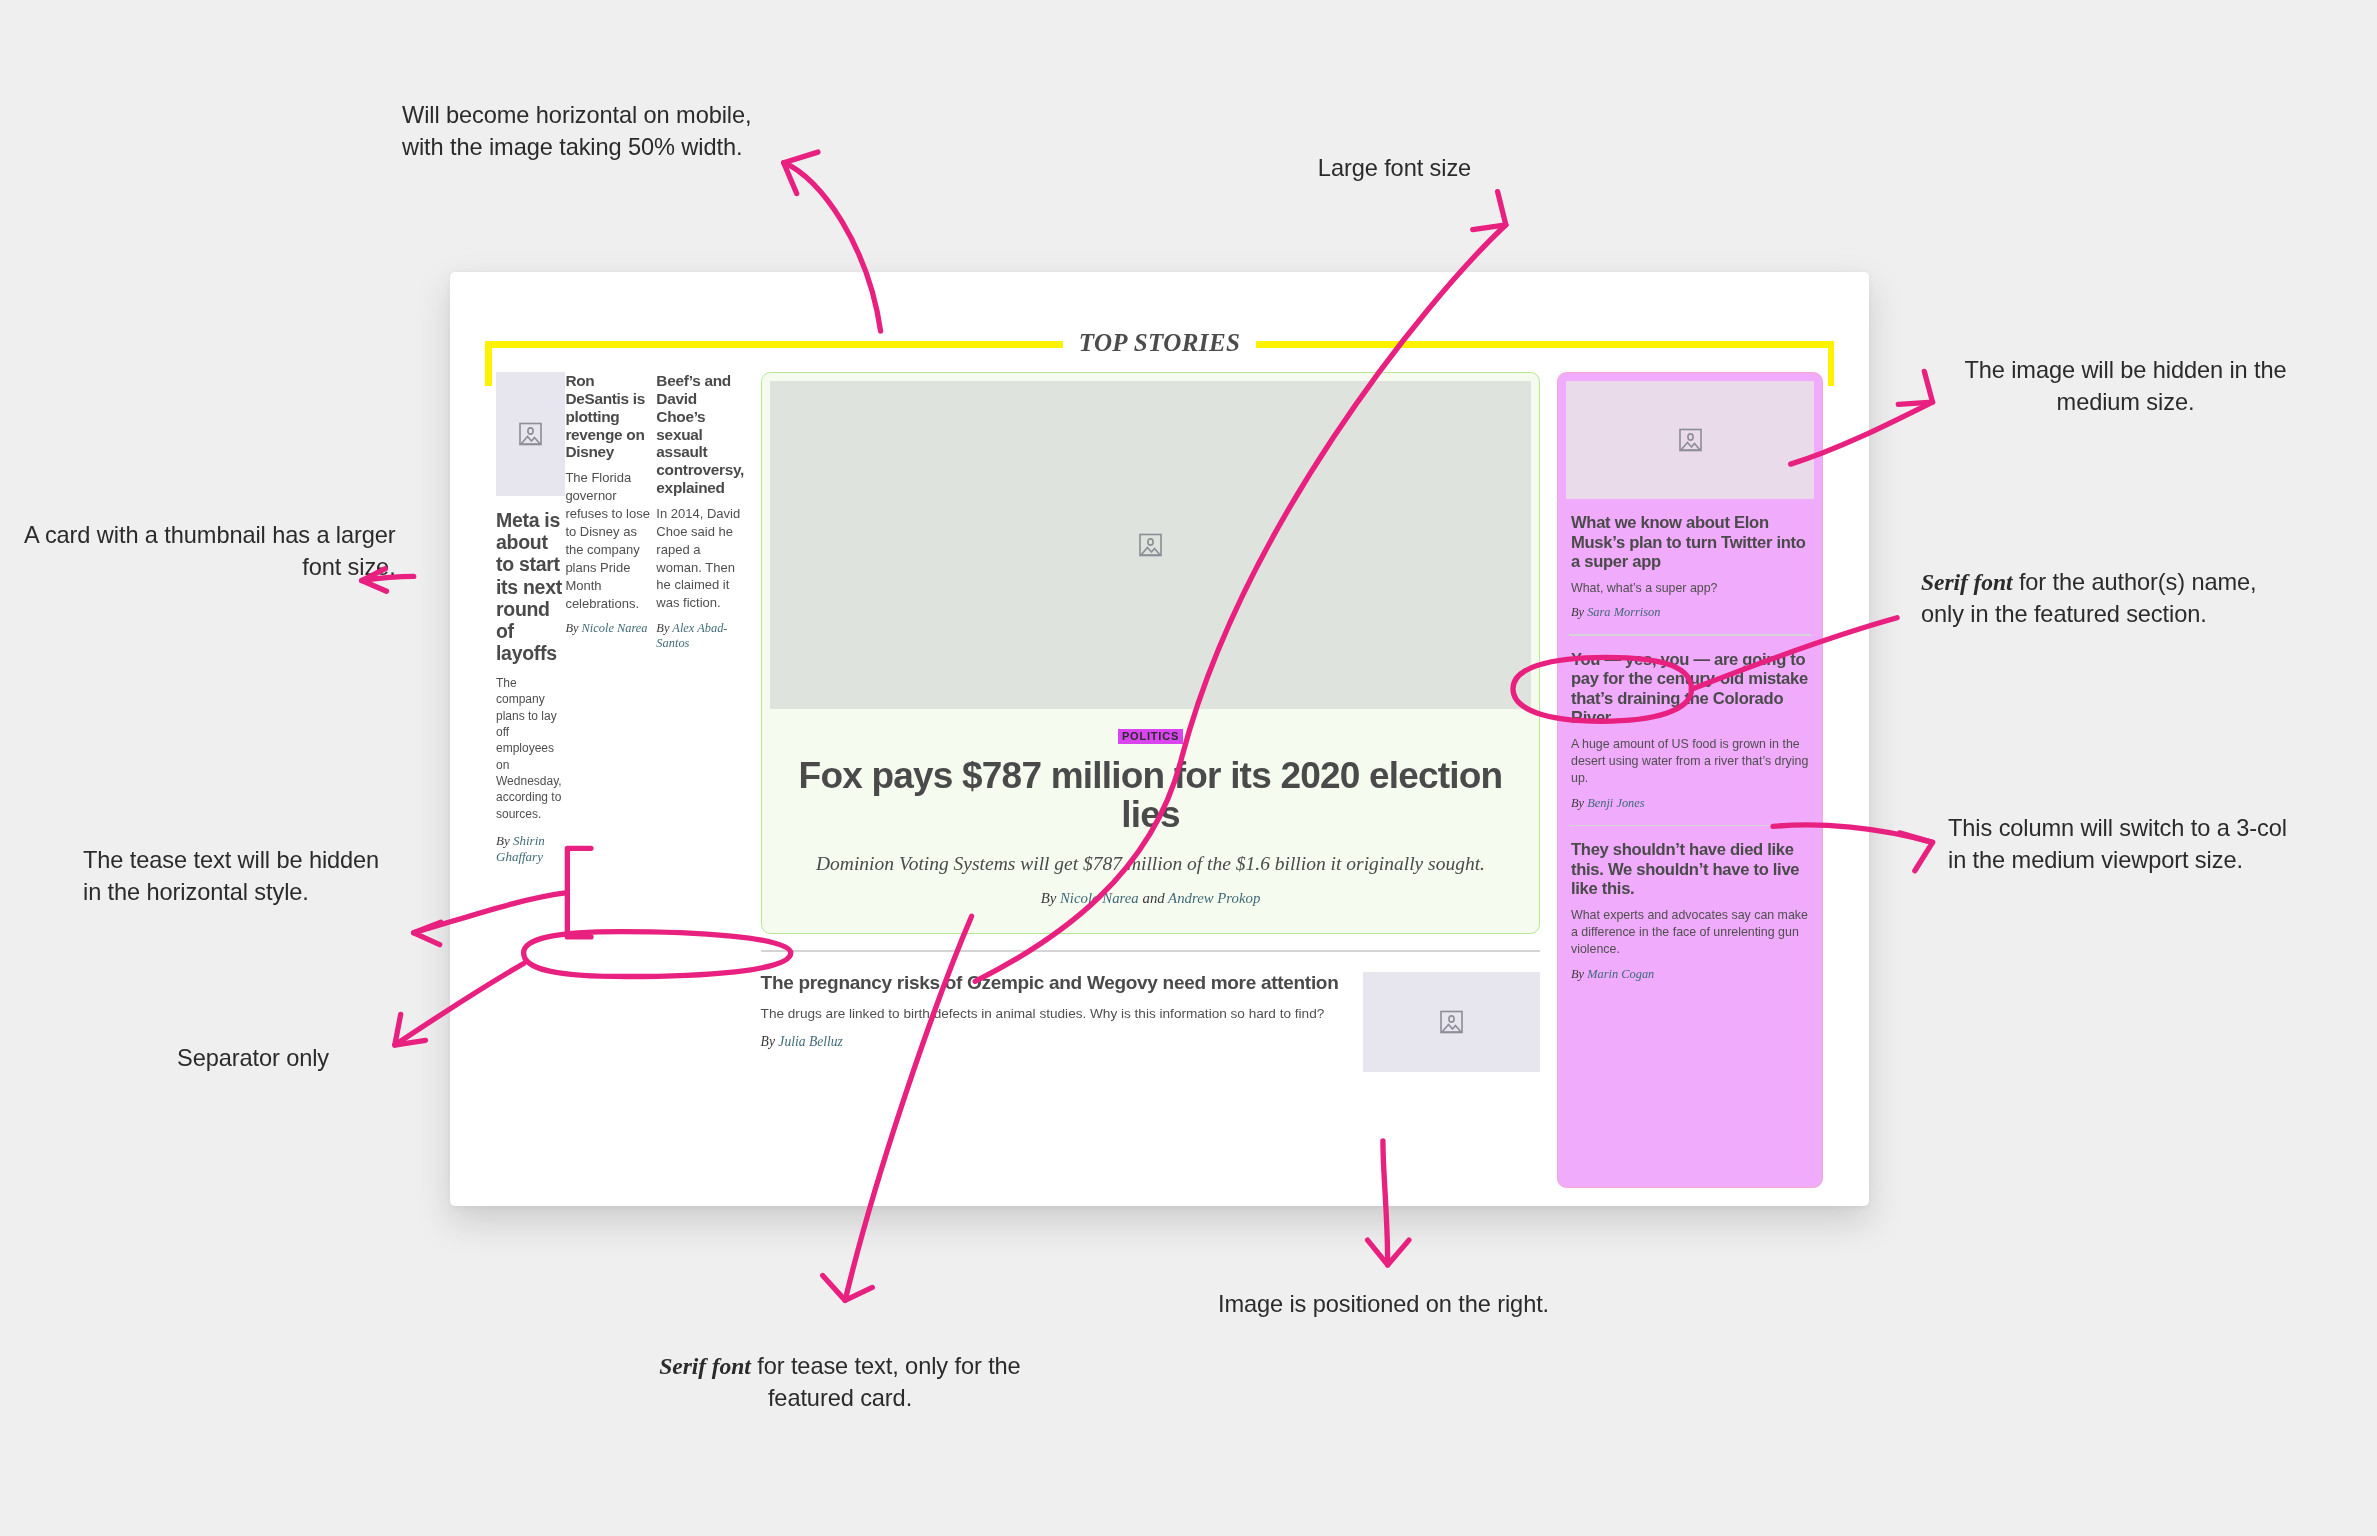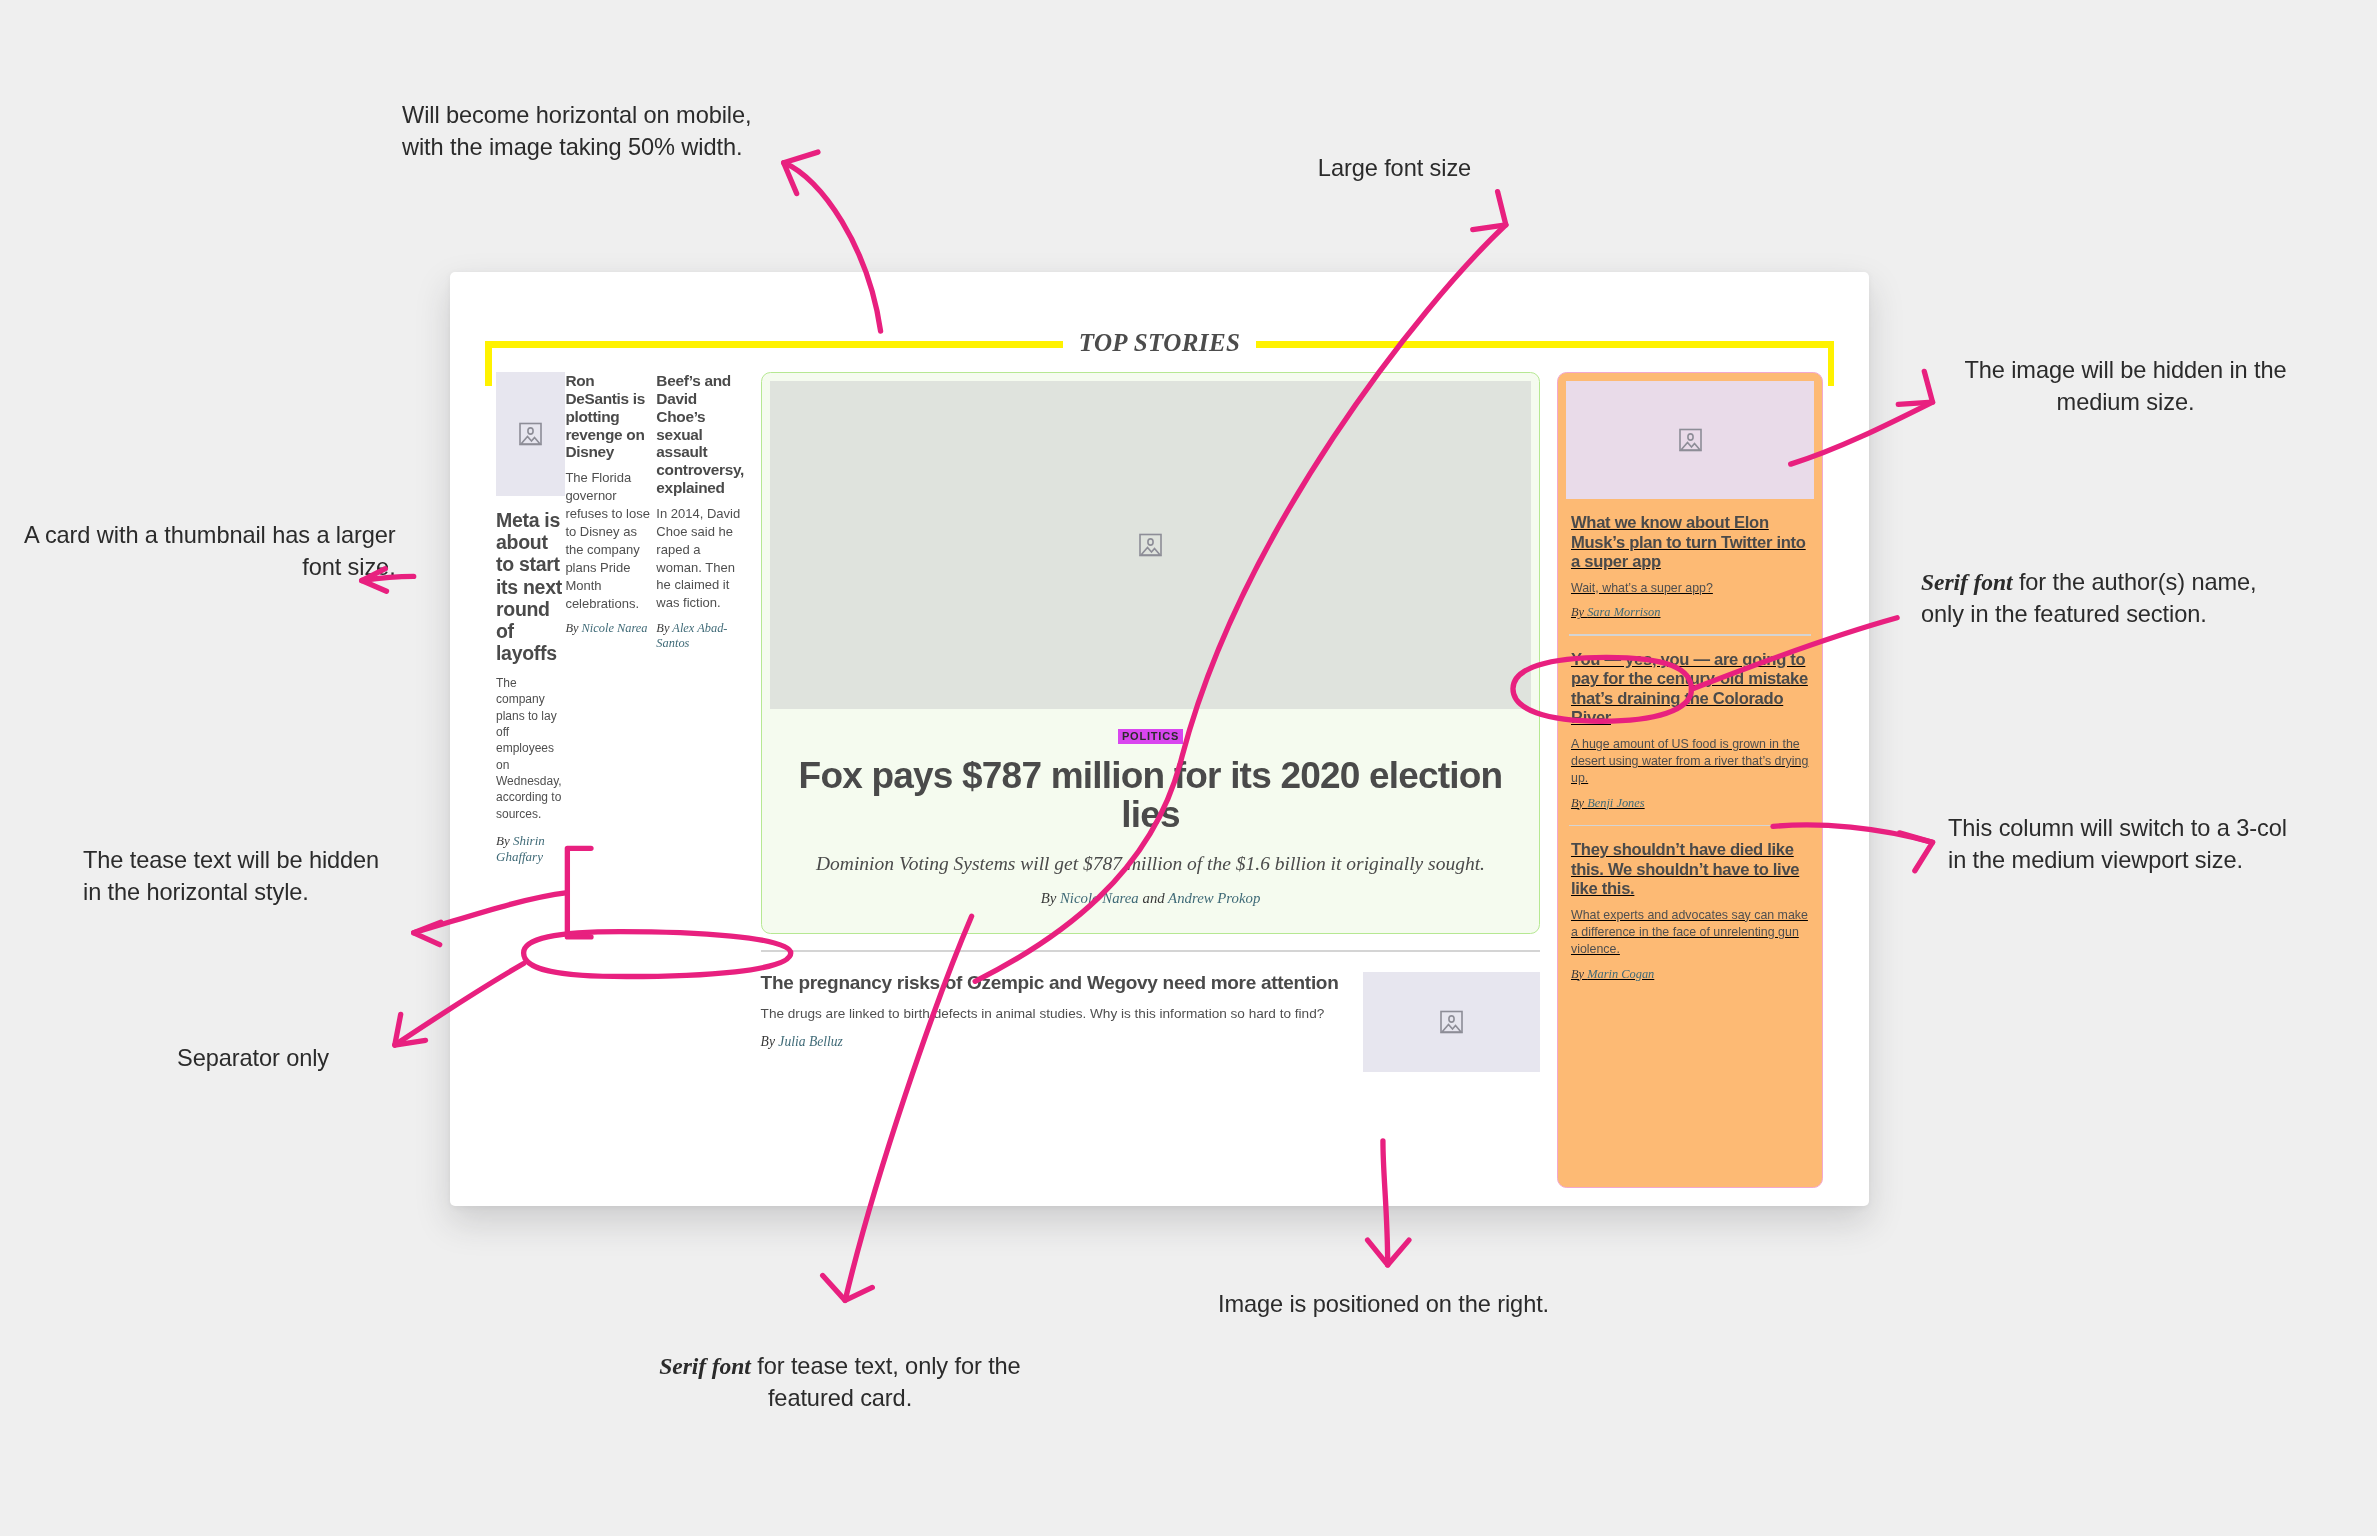--- a/index.html
+++ b/index.html
@@ -173,26 +173,25 @@
     margin-top: 20px;
   }
   .card-h .txt { flex: 1 1 auto; }
   .card-h .hl { font-size: 19px; line-height: 1.15; }
   .card-h .tease { font-size: 13.6px; line-height: 1.4; margin-top: 10.6px; }
   .card-h .byline { margin-top: 10.6px; font-size: 13.6px; }
   .card-h .thumb { width: 177px; height: 100px; flex: none; }
 
   
   .col-right .panel {
-    background: #fdba74;
+    background: #f0abfc;
     border: 1.2px solid #f2a8cf;
     border-radius: 9.5px;
     padding: 8.3px 8.3px 13px;
     height: 100%;
-    text-decoration: underline;
   }
   .col-right .thumb { width: 100%; height: 118px; }
   .col-right .hl { font-size: 16.6px; line-height: 1.17; margin-top: 14px; }
   .col-right .tease { font-size: 12.4px; line-height: 1.38; margin-top: 8.3px; }
   .col-right .byline { margin-top: 8.3px; font-size: 12.4px; }
   .col-right .sep { margin: 14px 2.4px 14px; }
   .col-right .pad { padding: 0 4.7px; }
 </style>
 </head>
 <body>
@@ -343,21 +342,21 @@
         <a class="card">
           <div class="thumb pink">
             <svg class="ph-icon" viewBox="0 0 24 28">
               <rect x="1.5" y="3.5" width="21" height="21" fill="none" stroke="#8d8d97" stroke-width="1.6"></rect>
               <ellipse cx="12" cy="11" rx="2.6" ry="3.1" fill="none" stroke="#8d8d97" stroke-width="1.6"></ellipse>
               <path d="M2.5 24 L9 16.5 L13 21 L16 17.5 L21.5 24 Z" fill="none" stroke="#8d8d97" stroke-width="1.6"></path>
             </svg>
           </div>
           <div class="pad">
             <div class="hl">What we know about Elon Musk’s plan to turn Twitter into a super app</div>
-            <div class="tease">Wait, what’s a super app?</div>
+            <div class="tease">What, what’s a super app?</div>
             <div class="byline"><span>By </span><span class="name">Sara Morrison</span></div>
           </div>
         </a>
 
         <div class="sep"></div>
 
         <a class="card pad">
           <div class="hl">You — yes, you — are going to pay for the century-old mistake that’s draining the Colorado River</div>
           <div class="tease">A huge amount of US food is grown in the desert using water from a river that’s drying up.</div>
           <div class="byline"><span>By </span><span class="name">Benji Jones</span></div>

